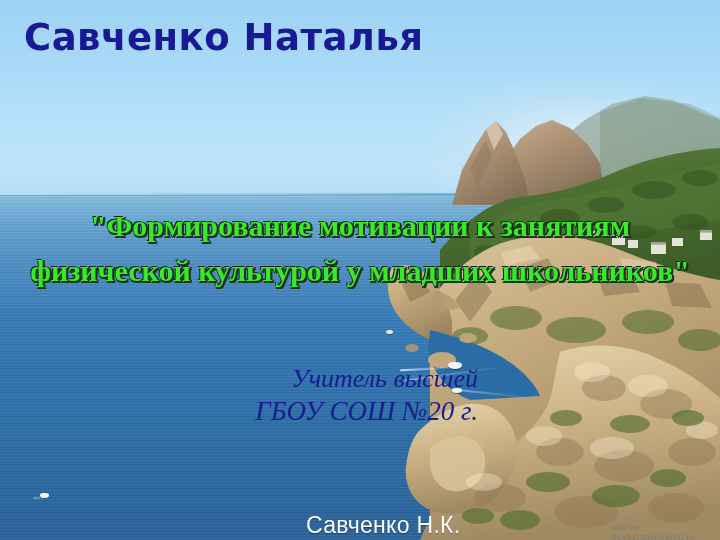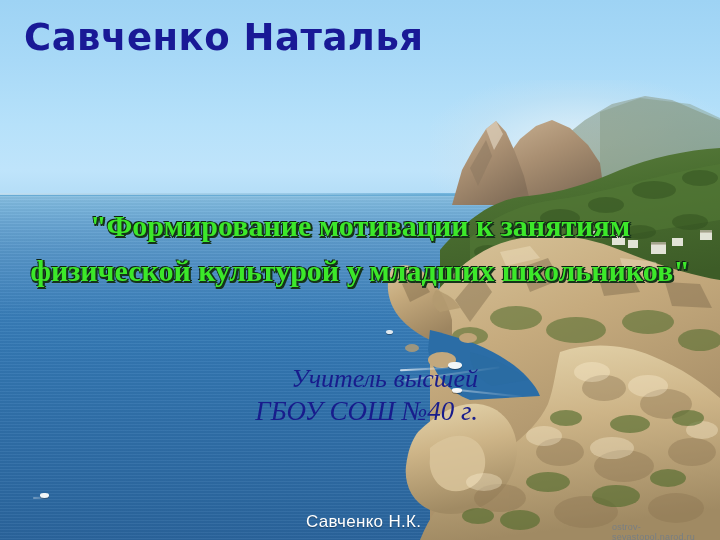--- a/index.html
+++ b/index.html
@@ -97,21 +97,21 @@
     font-style:italic;
     font-size:26px;
     line-height:33px;
     color:#181c8c;
   }
   .credits-block .wide { font-size:27px; }
 
   .author-mark {
     position:absolute; left:306px; top:512px;
     font-family:"Liberation Sans","DejaVu Sans",sans-serif;
-    font-size:17px;
+    font-size:23px;
     color:#ffffff;
     letter-spacing:.3px;
     text-shadow:0 1px 1px rgba(0,0,0,.35);
   }
   .site-watermark {
     position:absolute; left:612px; top:522px;
     font-family:"Liberation Sans","DejaVu Sans",sans-serif;
     font-size:9px;
     color:rgba(95,120,150,.62);
     letter-spacing:.2px;
@@ -303,20 +303,20 @@
     <div>Савченко Наталья</div>
   </div>
 
   <div class="subtitle-block">
     <div class="ln1">"Формирование мотивации к занятиям</div>
     <div class="ln2">физической культурой у младших школьников"</div>
   </div>
 
   <div class="credits-block">
     <div>Учитель высшей</div>
-    <div class="wide">ГБОУ СОШ №40 г.</div>
+    <div class="wide">ГБОУ СОШ №20 г.</div>
   </div>
 
   <div class="author-mark">Савченко Н.К.</div>
 
   <div class="site-watermark">ostrov-sevastopol.narod.ru</div>
 
 </div>
 
 </body></html>

